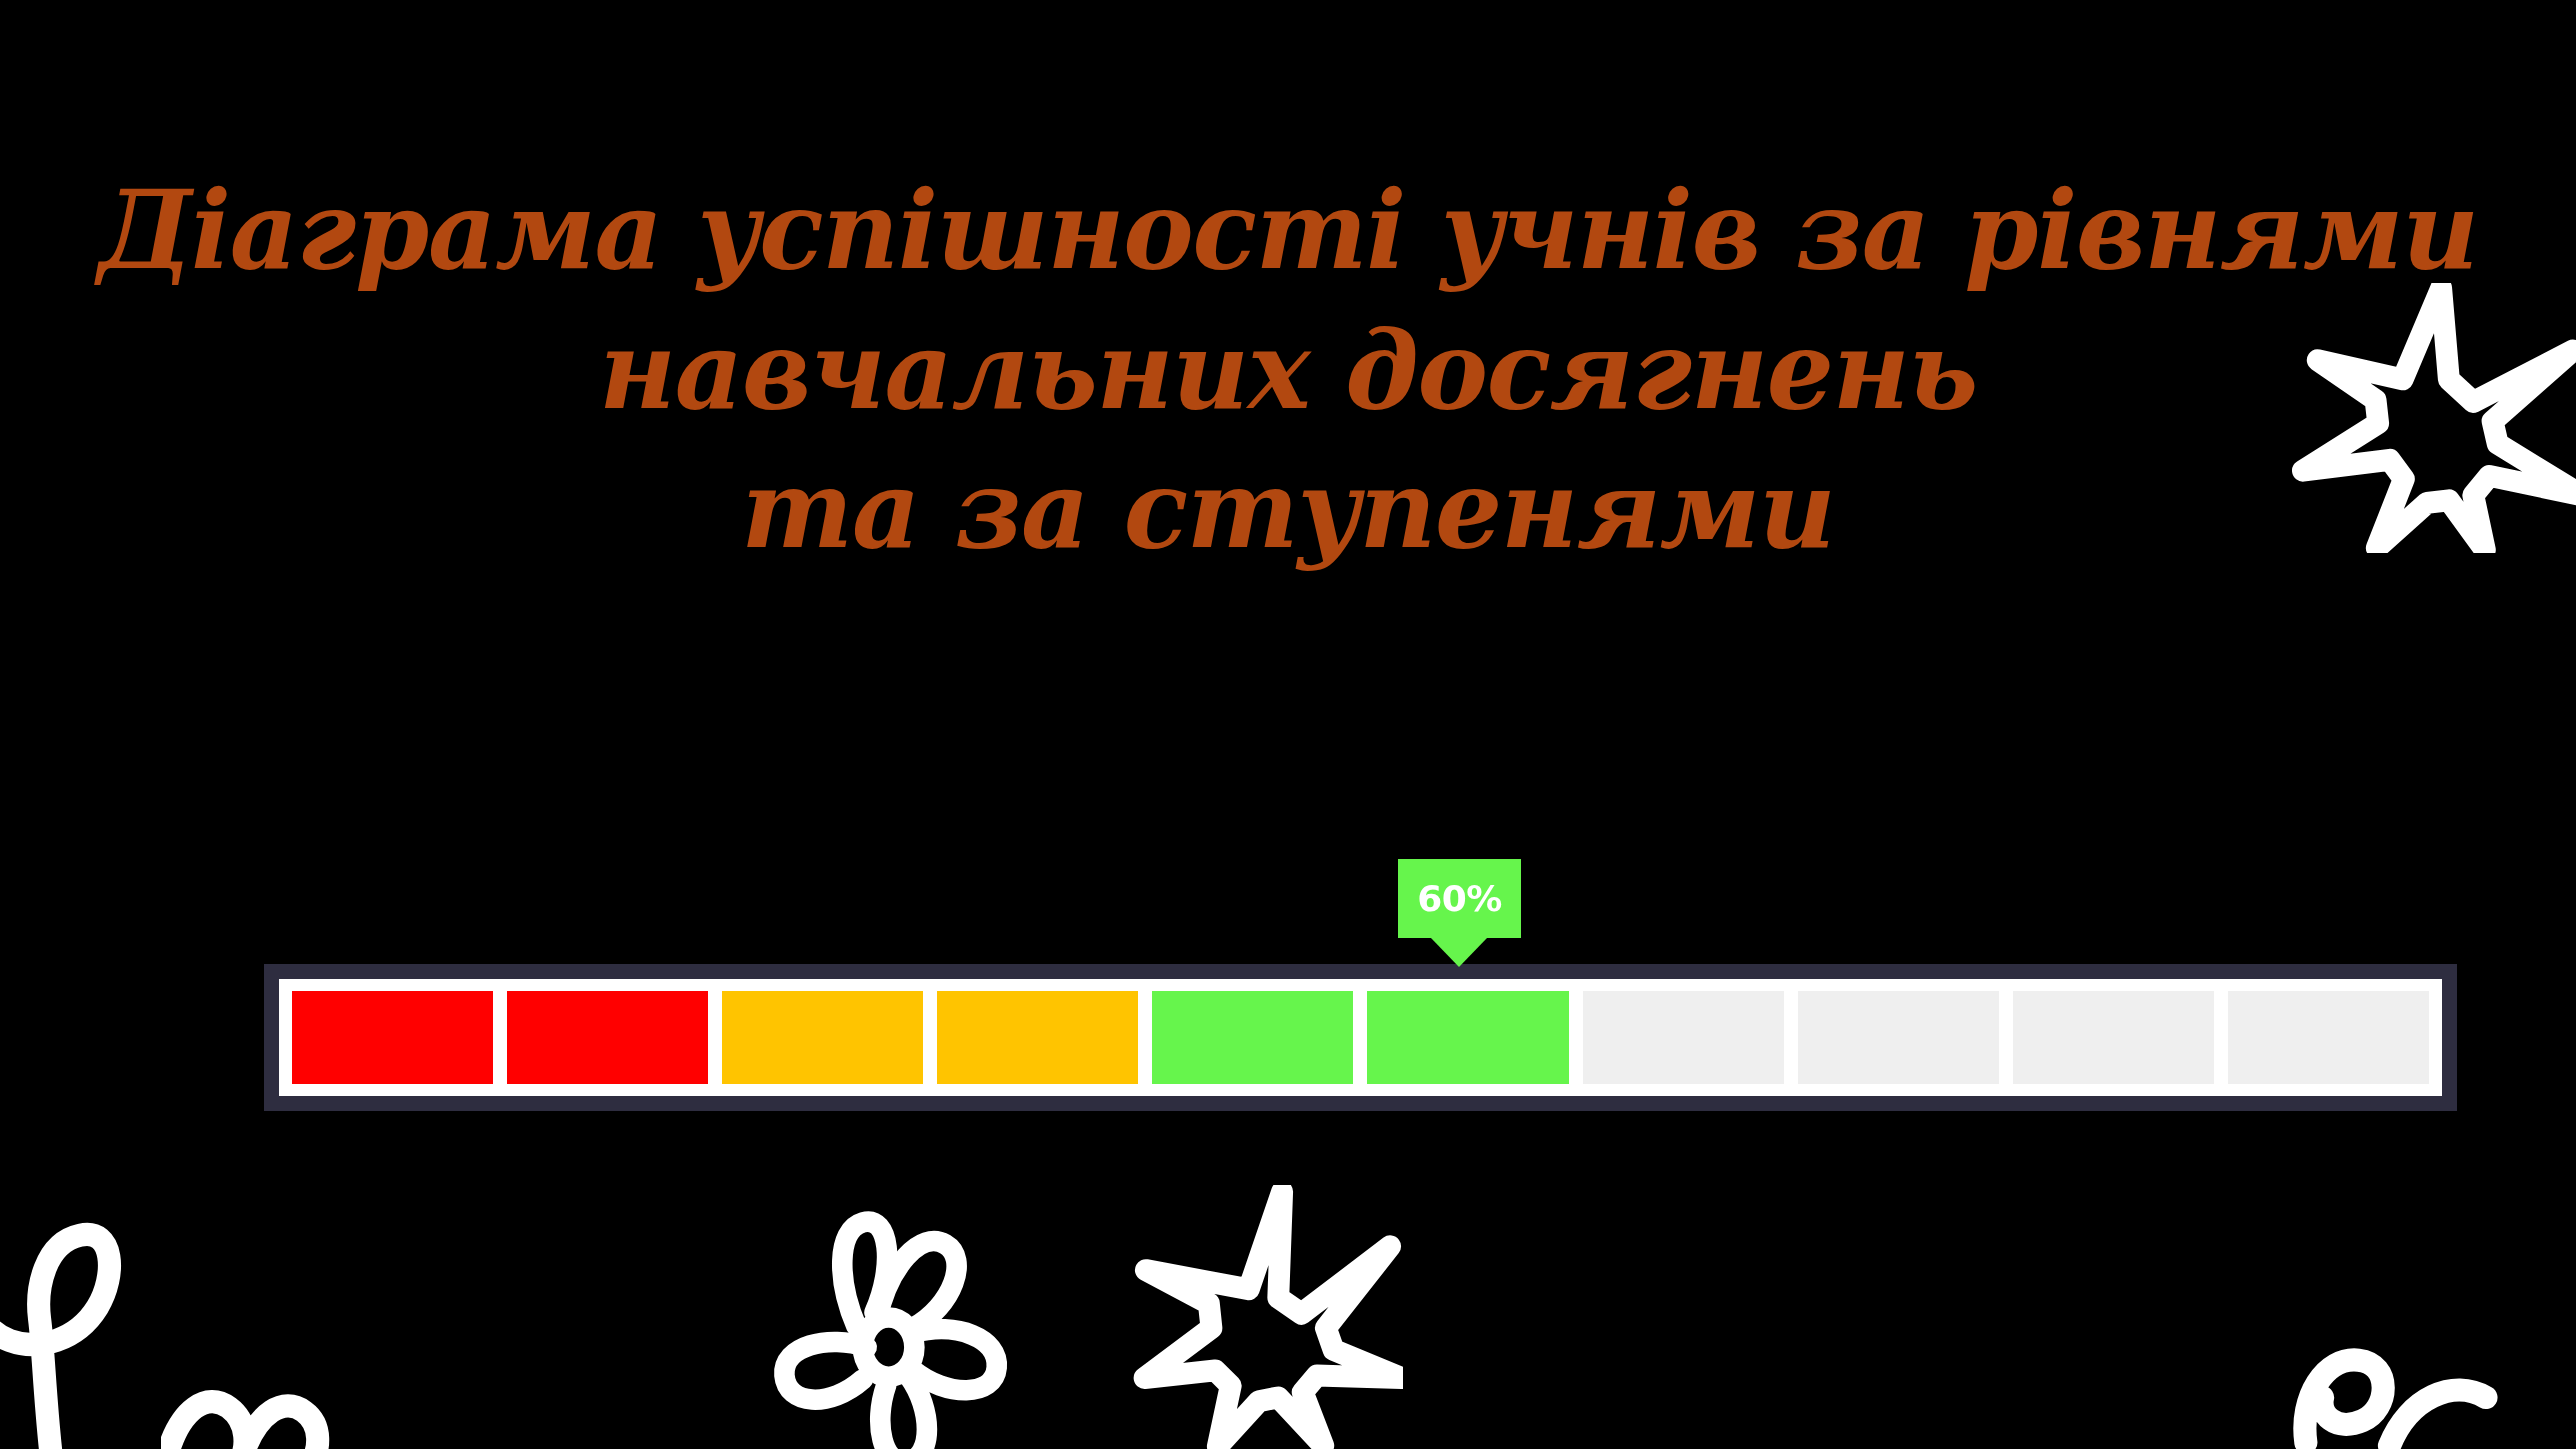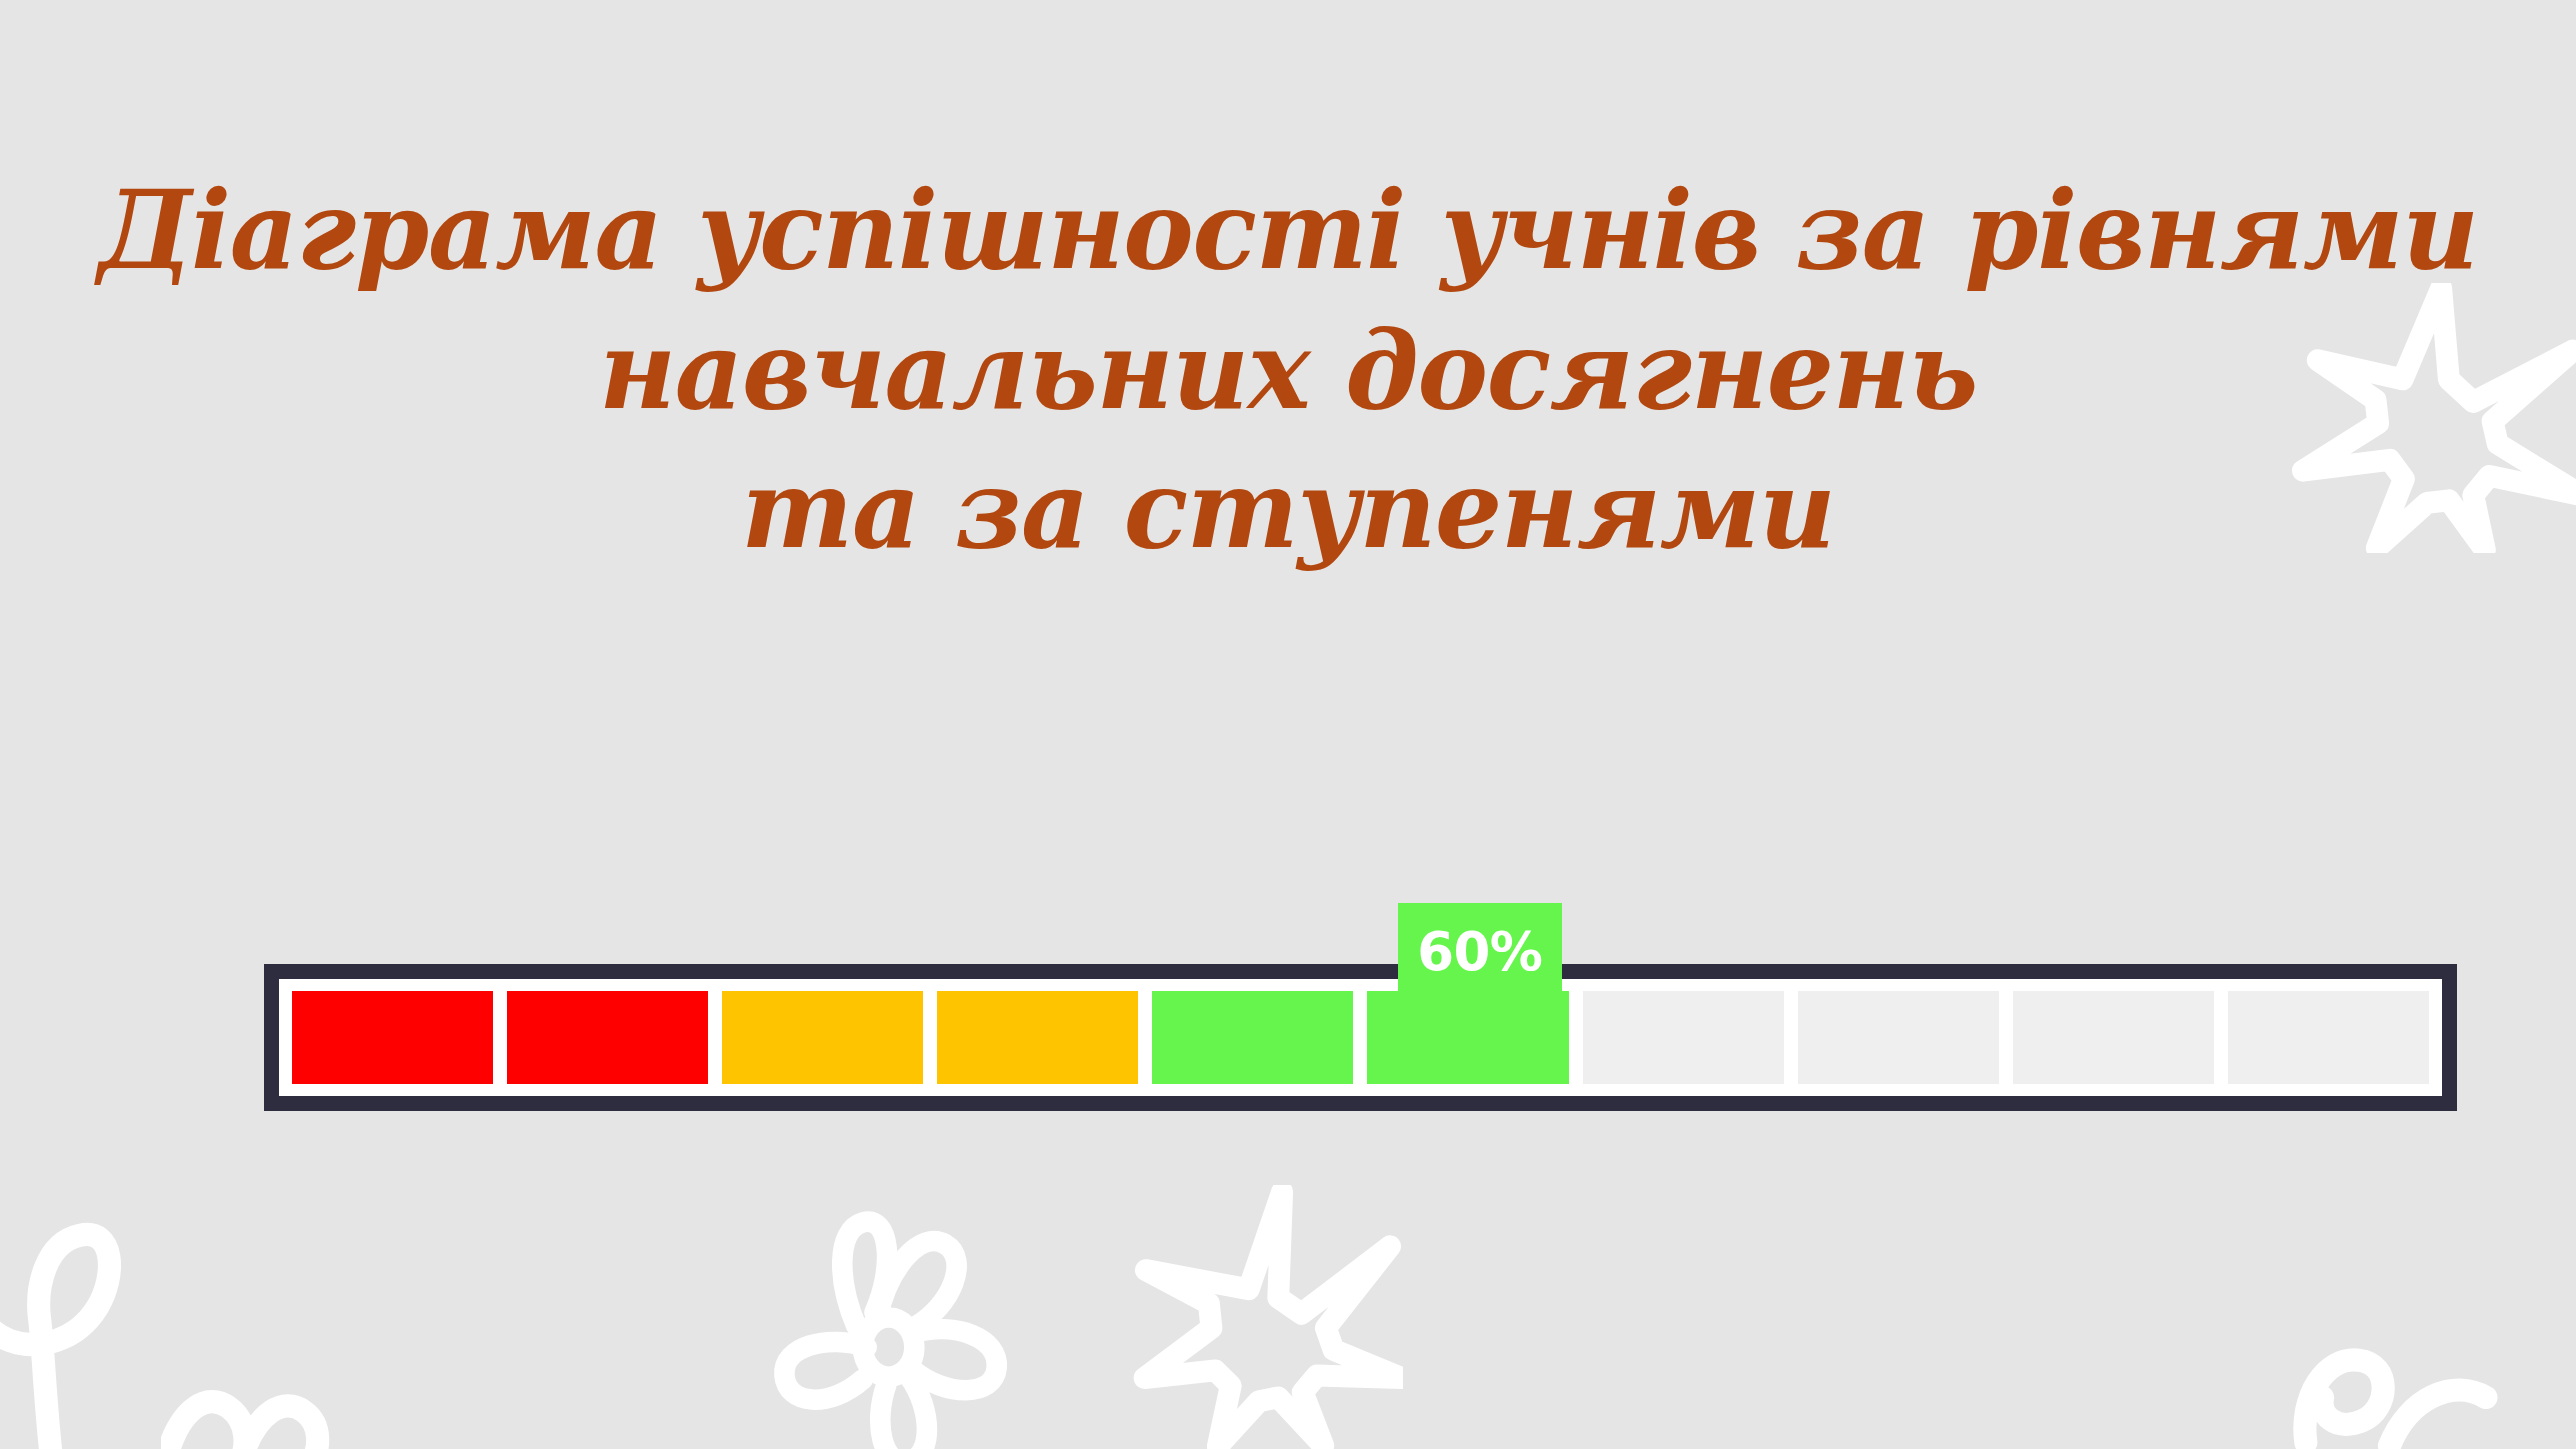--- a/index.html
+++ b/index.html
@@ -69,39 +69,38 @@
   #value-badge{
     position:absolute;
     left:1398px;top:859px;
     z-index:6;
   }
   #badge-body{
     background:#66F54C;
     color:#FFFFFF;
     font-family:"DejaVu Sans","Liberation Sans",sans-serif;
     font-weight:700;
-    font-size:53px;
+    font-size:36px;
     line-height:1;
     padding:22px 19.3px 20.6px 19.3px;
     text-align:left;
     letter-spacing:-0.6px;
-    margin-top:44px;
   }
   #badge-pointer{
     width:0;height:0;
     margin:0 auto;
     border-left:28px solid transparent;
     border-right:28px solid transparent;
     border-top:29px solid #66F54C;
   }
 </style>
 </head>
 <body>
 
-<div id="stage" style="background: #e5e5e5;">
+<div id="stage" style="background: #000000;">
 
   <div class="doodles">
 
     <svg style="left:2280px;top:283px;" width="303" height="270" viewBox="0 0 470 420">
       <path d="M250 8 L262 150 L300 185 L455 105 L330 215 L338 250 L468 330
                L325 300 L300 330 L318 415 L262 338 L228 342 L150 412 L192 305
                L170 275 L35 292 L152 218 L148 182 L58 120 L190 150 Z" fill="none" stroke="#FFFFFF" stroke-width="34" stroke-linejoin="round" stroke-linecap="round"></path>
     </svg>
 
     <svg style="left:-26px;top:1204px;" width="270" height="258" viewBox="0 0 420 400">

